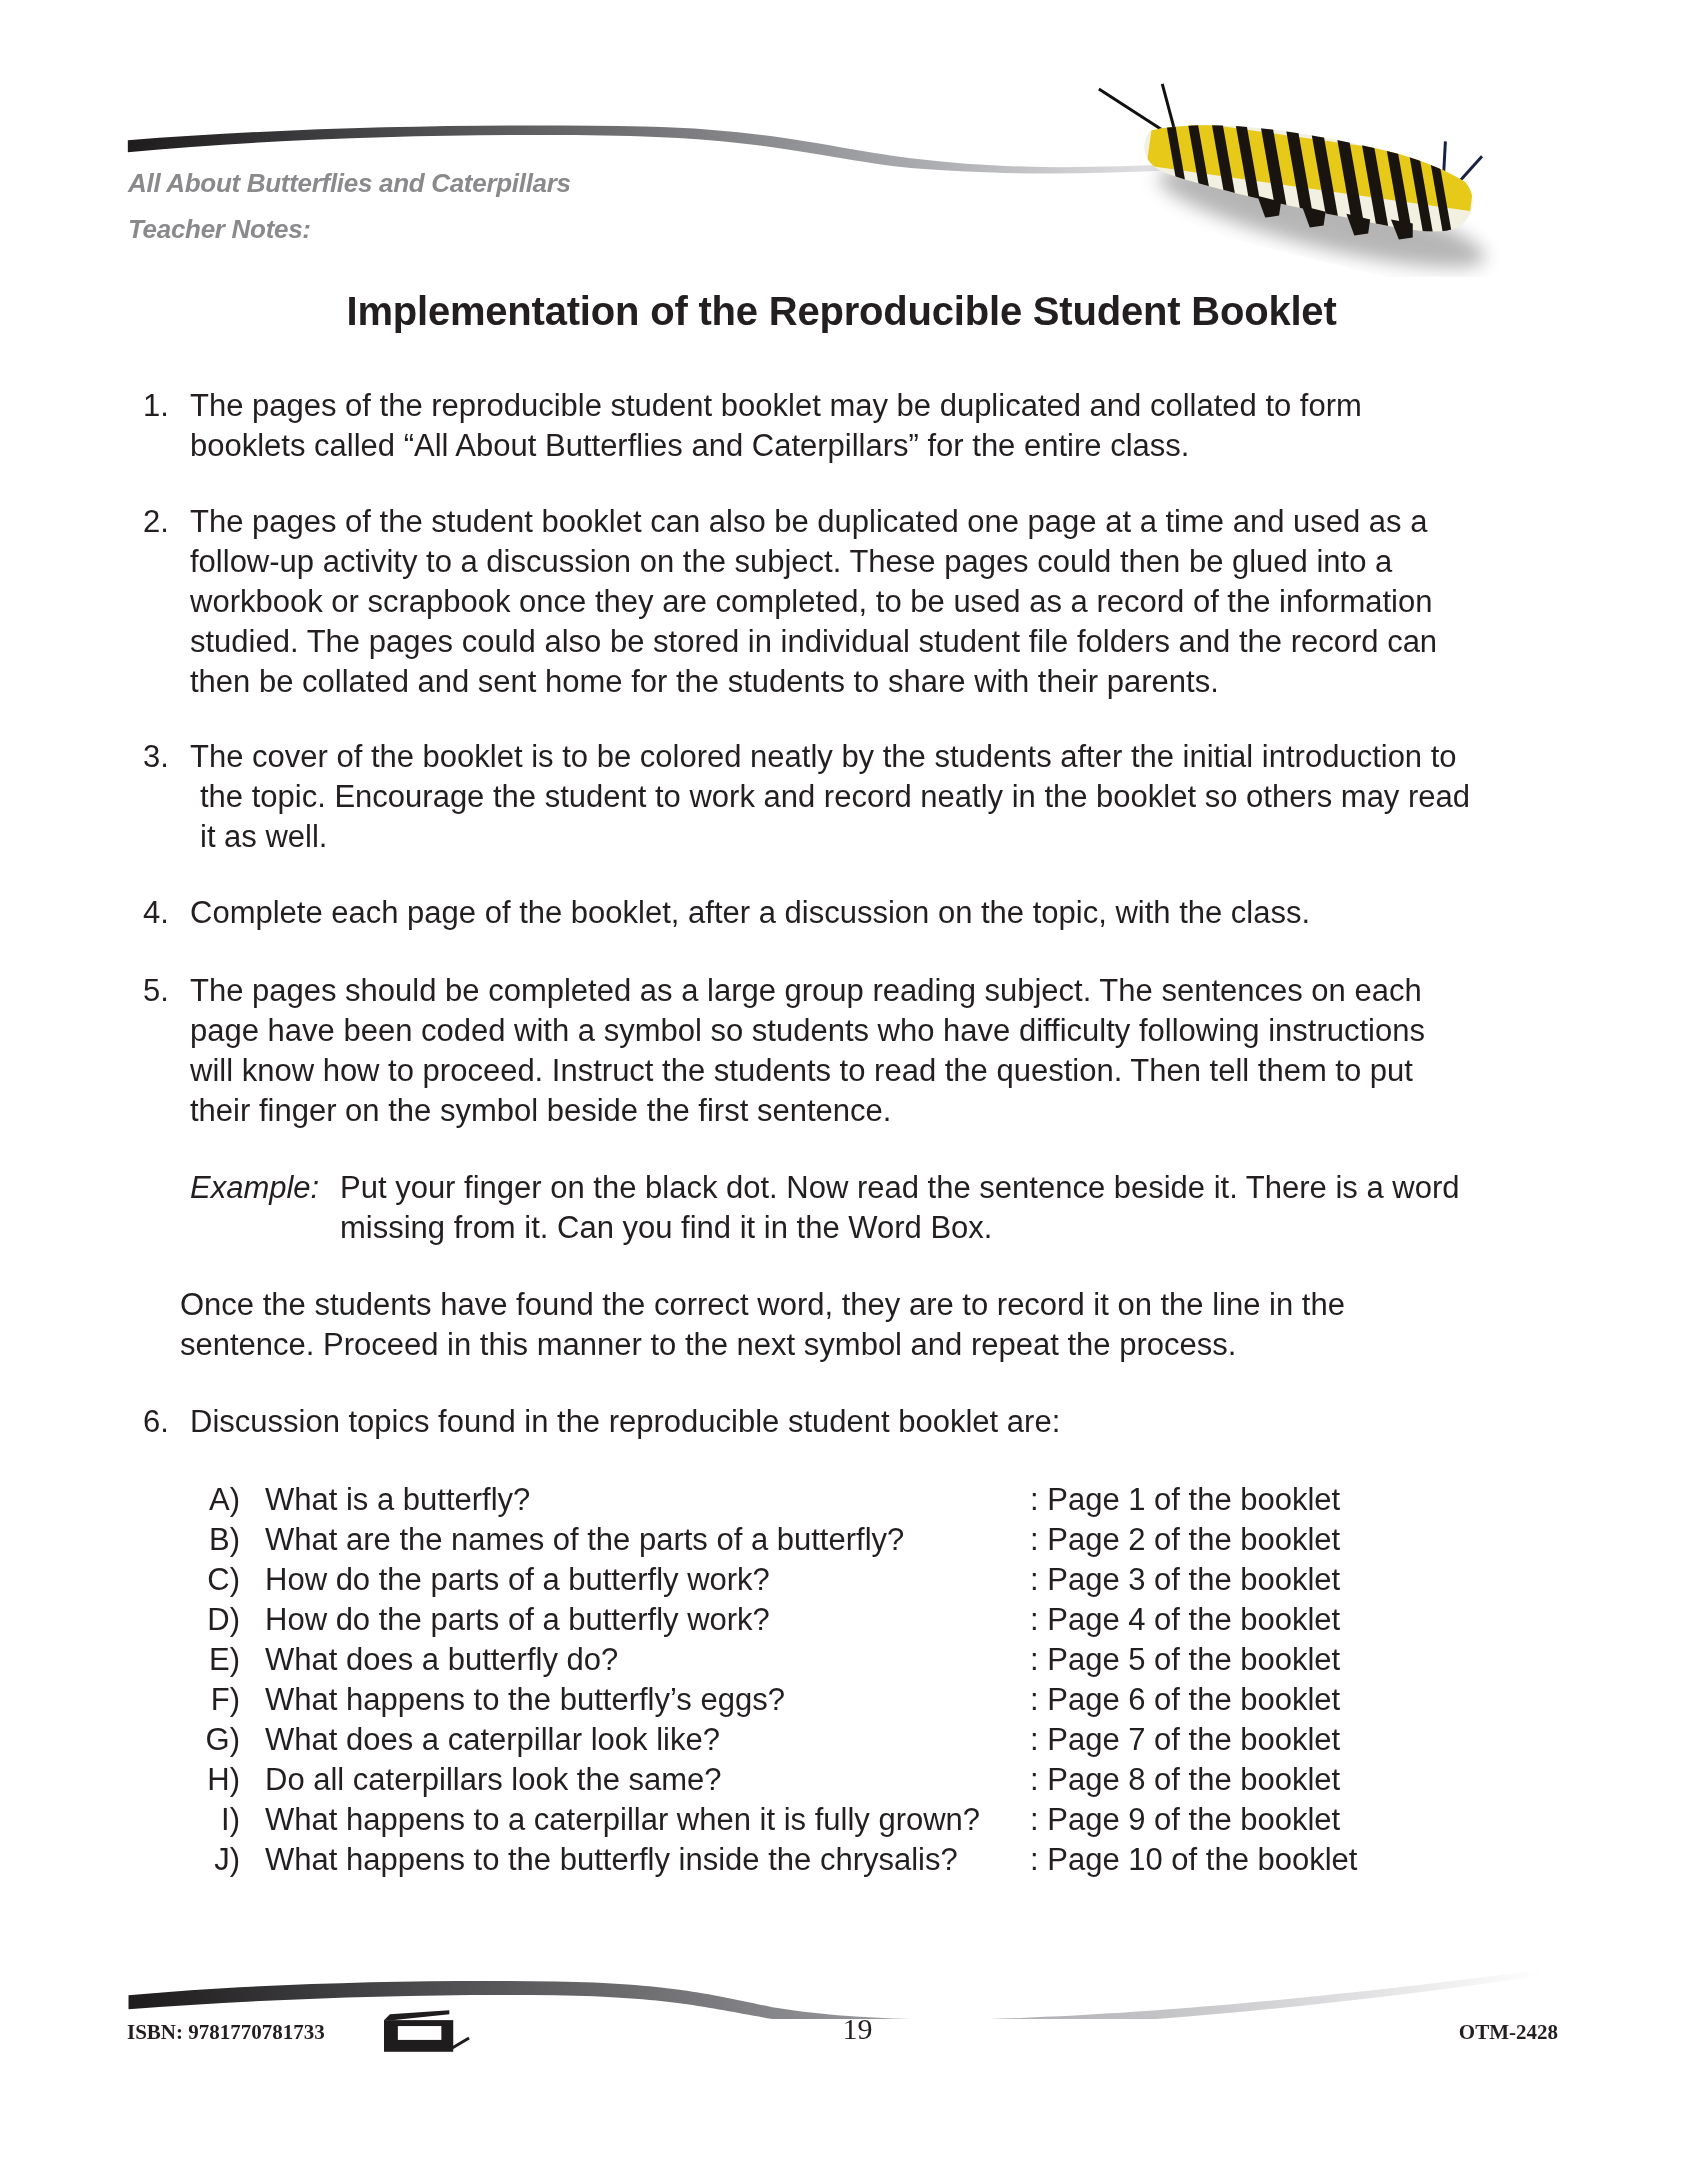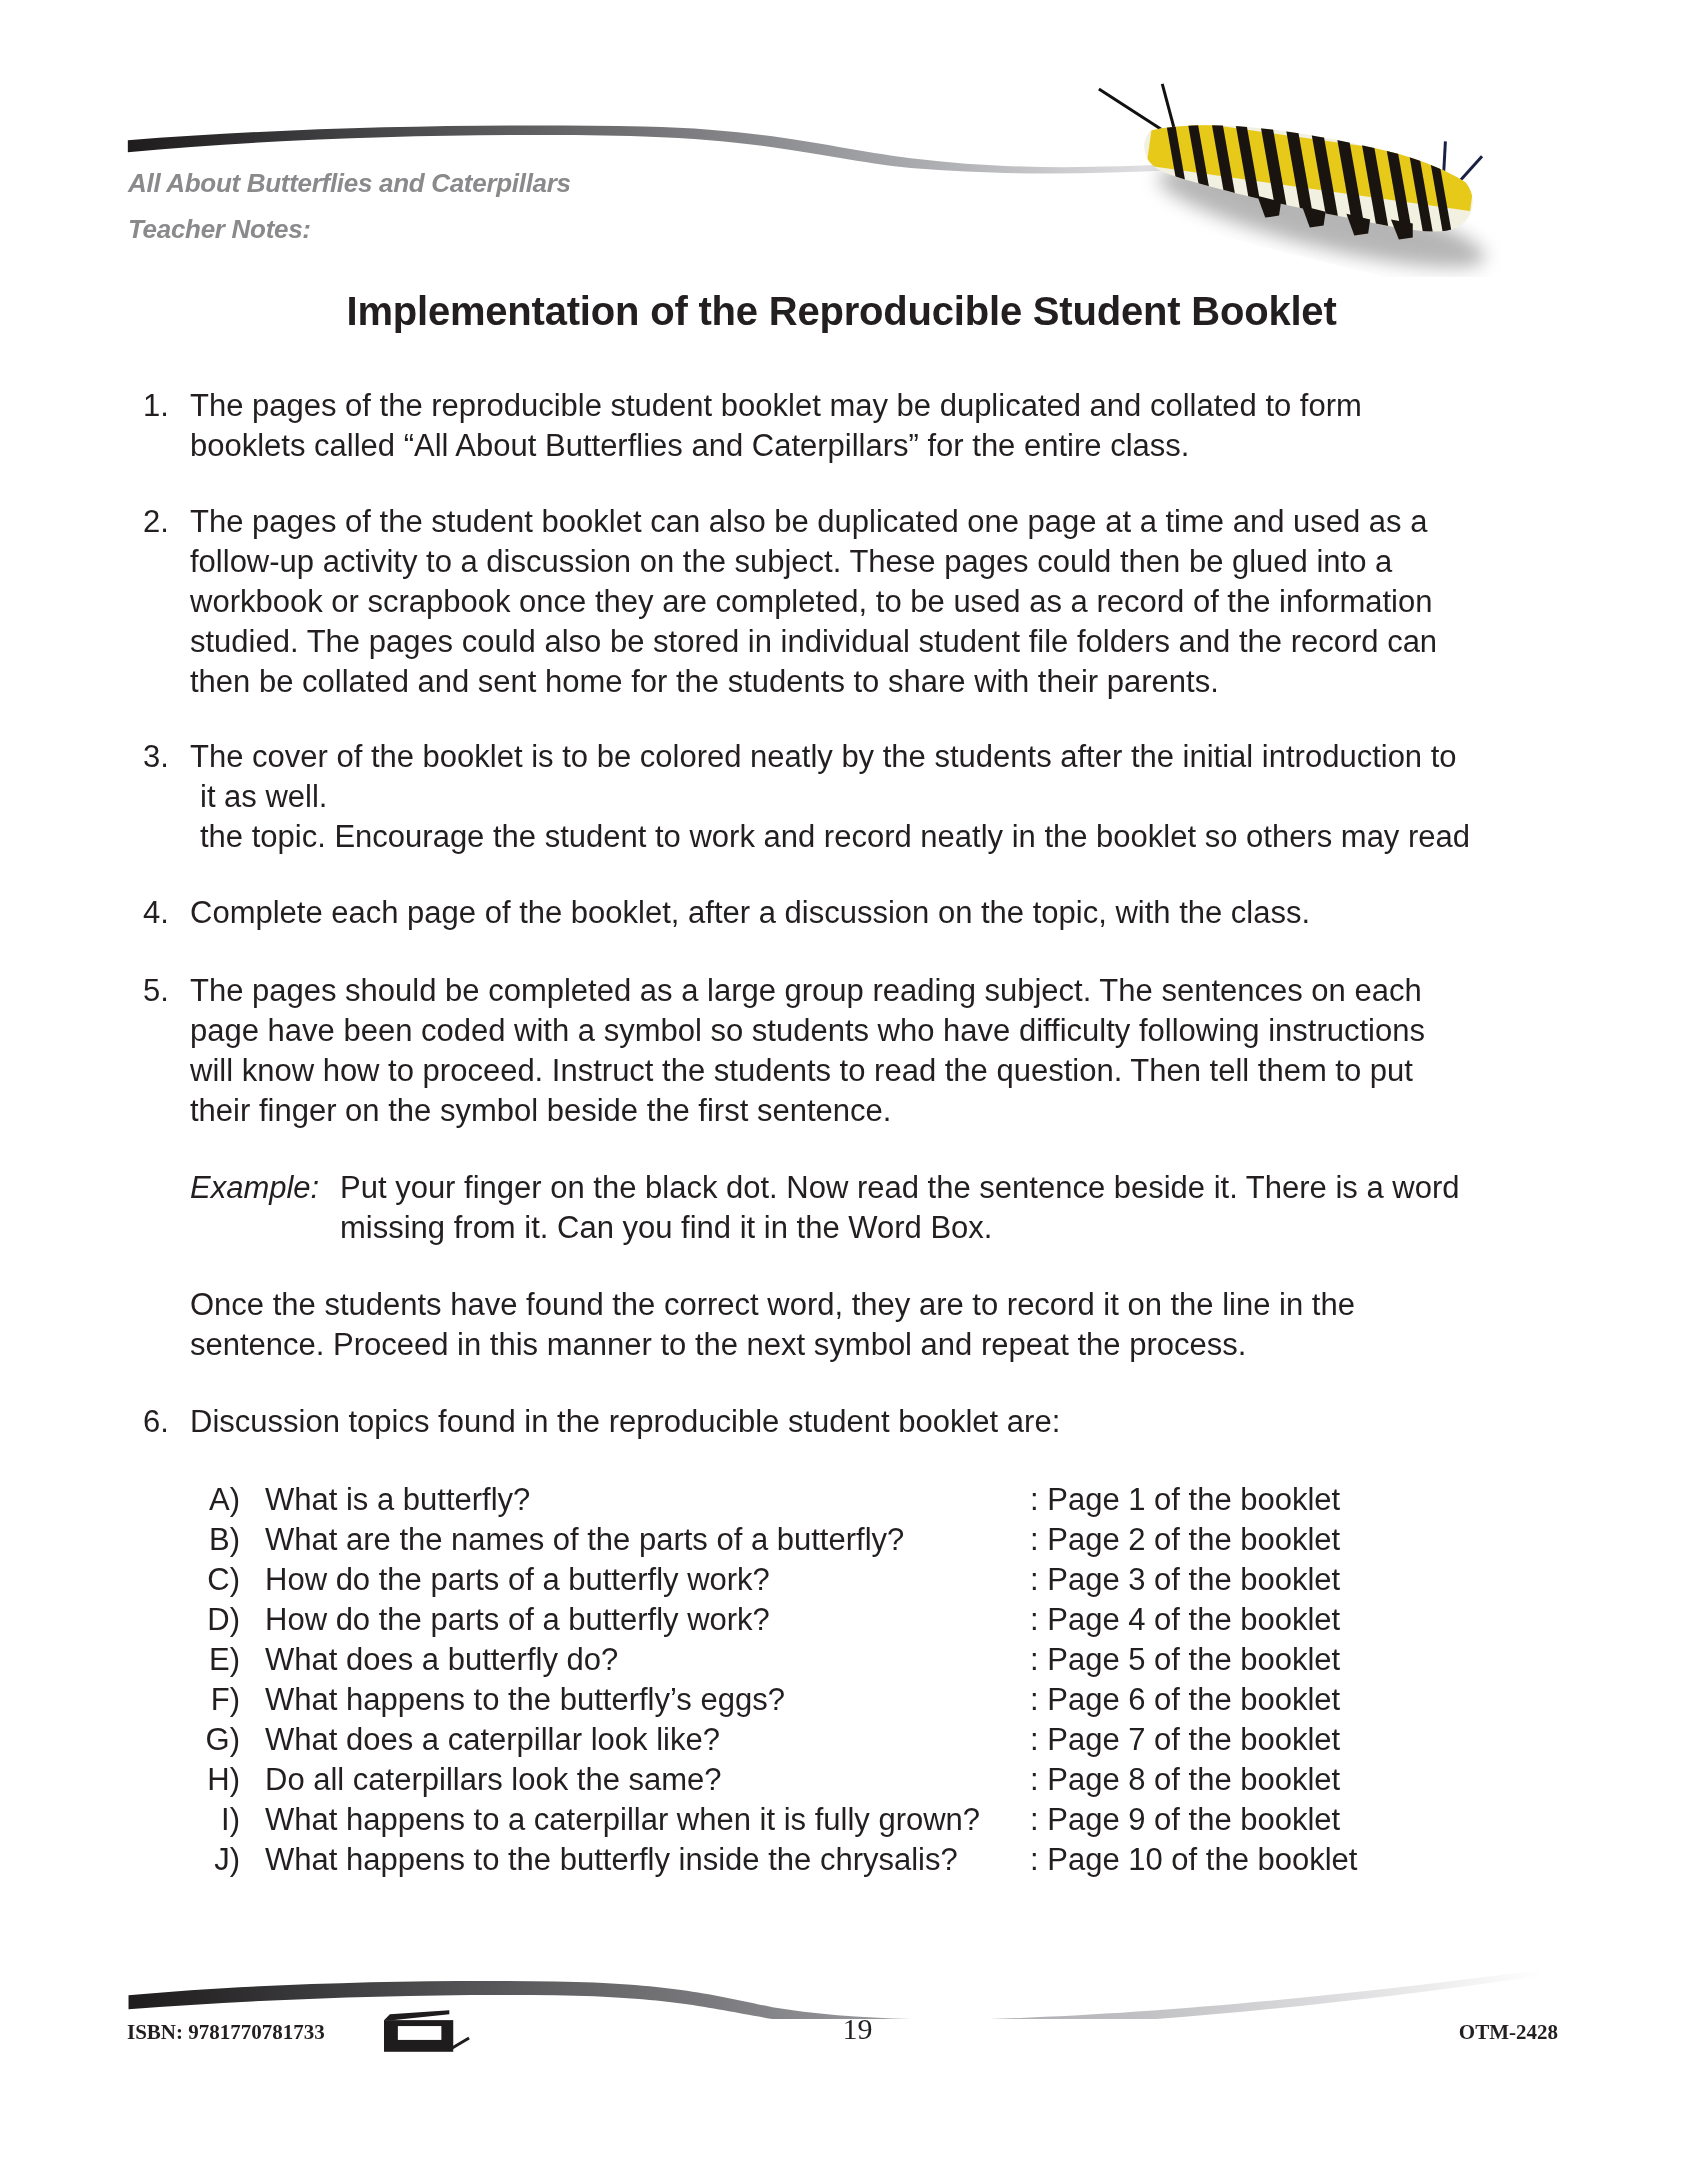--- a/index.html
+++ b/index.html
@@ -9,21 +9,21 @@
   .hdr-line { font-style: italic; font-weight: bold; color: #8a8a8c; font-size: 26px; letter-spacing: -0.3px; }
   .title { left: 0; width: 1683px; text-align: center; top: 289px; font-size: 40px; font-weight: bold; color: #231f20; letter-spacing: -0.2px; }
   .body-text { font-size: 31px; line-height: 40px; color: #231f20; }
   .item { position: absolute; left: 139px; width: 1426px; }
   .item .num { position: absolute; left: 4px; top: 0; width: 50px; }
   .item .txt { margin-left: 51px; }
   .item .txt.indent3 { margin-left: 61px; }
   .example { position: absolute; left: 190px; width: 1386px; }
   .example .lbl { position: absolute; left: 0; top: 0; font-style: italic; }
   .example .txt { margin-left: 150px; }
-  .para { position: absolute; left: 190px; width: 1386px; }
+  .para { position: absolute; left: 180px; width: 1386px; }
   .topics { position: absolute; left: 190px; top: 1480px; width: 1238px; }
   .topic-row { position: relative; height: 40px; font-size: 31px; line-height: 40px; }
   .topic-row .letter { position: absolute; left: 0; width: 50px; text-align: right; }
   .topic-row .q { position: absolute; left: 75px; }
   .topic-row .pg { position: absolute; left: 840px; white-space: nowrap; }
   .footer-text { font-family: "Liberation Serif", serif; color: #231f20; }
   .isbn { left: 127px; top: 2020px; font-size: 21px; font-weight: bold; }
   .pagenum { left: 16px; width: 1683px; text-align: center; top: 2012px; font-size: 30px; }
   .otm { right: 125px; top: 2020px; font-size: 21px; font-weight: bold; }
 </style>
@@ -105,22 +105,22 @@
     <div>workbook or scrapbook once they are completed, to be used as a record of the information</div>
     <div>studied. The pages could also be stored in individual student file folders and the record can</div>
     <div>then be collated and sent home for the students to share with their parents.</div>
   </div>
 </div>
 
 <div class="item body-text" style="top:737px;">
   <span class="num">3.</span>
   <div class="txt indent3">
     <div style="margin-left:-10px;">The cover of the booklet is to be colored neatly by the students after the initial introduction to</div>
+    <div>the topic. Encourage the student to work and record neatly in the booklet so others may read</div>
     <div>it as well.</div>
-    <div>the topic. Encourage the student to work and record neatly in the booklet so others may read</div>
   </div>
 </div>
 
 <div class="item body-text" style="top:893px;">
   <span class="num">4.</span>
   <div class="txt">
     <div>Complete each page of the booklet, after a discussion on the topic, with the class.</div>
   </div>
 </div>
 

